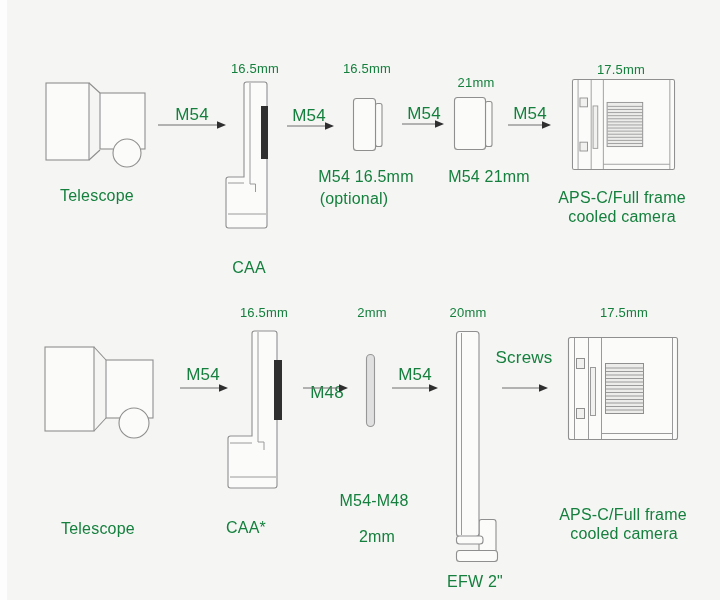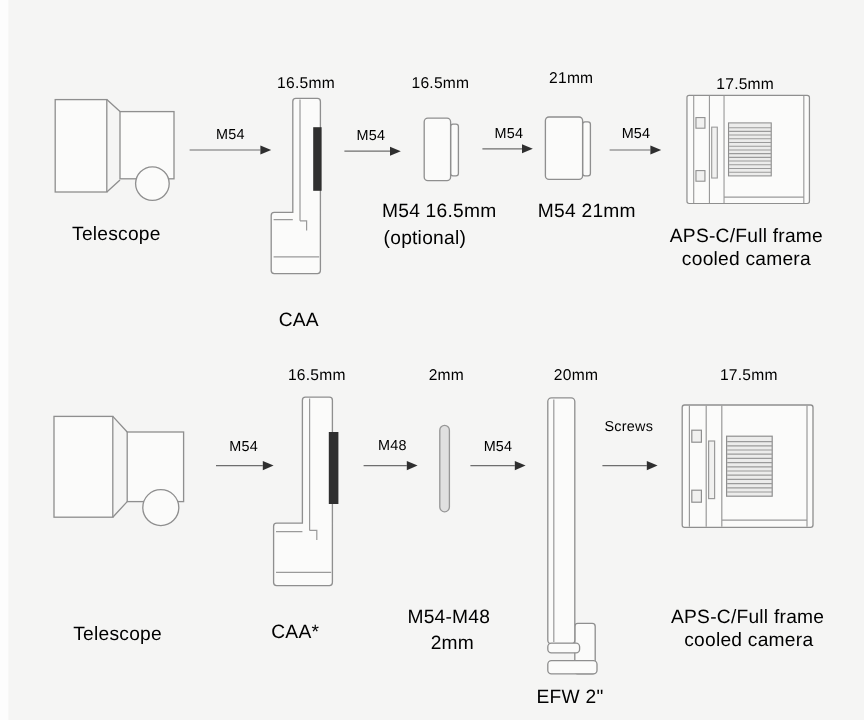--- a/index.html
+++ b/index.html
@@ -6,26 +6,26 @@
   body{
     font-family:"Liberation Sans","DejaVu Sans",sans-serif;
     background:#fff;
   }
   #stage{
     position:relative;width:720px;height:600px;overflow:hidden;
     background:#f5f5f4;color:#3a3a3a;
   }
   .abs{position:absolute;}
   .txt{
-    position:absolute;white-space:nowrap;color:#000000;
+    position:absolute;white-space:nowrap;color:#15803d;
     transform:translateX(-50%);text-align:right;
     -webkit-font-smoothing:antialiased;
   }
   .dim{font-size:13px;font-weight:500;letter-spacing:.2px;}
-  .arrow-lbl{font-size:12px;font-weight:500;letter-spacing:.2px;}
+  .arrow-lbl{font-size:17px;font-weight:500;letter-spacing:.2px;}
   .name{font-size:16px;font-weight:500;letter-spacing:.2px;}
   svg{display:block;overflow:visible;}
   .edge-strip{position:absolute;left:0;top:0;width:7px;height:600px;background:#fdfdfd;}
 </style>
 </head>
 <body>
 
 <div id="stage">
   <div class="edge-strip"></div>
 
@@ -64,21 +64,21 @@
   </svg>
   <div class="txt name" style="left:366px;top:168px">M54 16.5mm</div>
   <div class="txt name" style="left:354px;top:190px">(optional)</div>
 
   <div class="txt arrow-lbl" style="left:424px;top:104px">M54</div>
   <svg class="abs" style="left:402px;top:118px" width="42" height="12">
     <line x1="0" y1="6" x2="33" y2="6" stroke="#6e6e6e" stroke-width="1"></line>
     <path d="M33 2.2 L42 6 L33 9.8 Z" fill="#2f2f2f"></path>
   </svg>
 
-  <div class="txt dim" style="left:476px;top:57px">21mm</div>
+  <div class="txt dim" style="left:476px;top:75px">21mm</div>
   <svg class="abs" style="left:453px;top:96px" width="40" height="56" viewBox="0 0 40 56" fill="#fbfbfa" stroke="#8f8f8f" stroke-width="1.1">
     <rect x="32.5" y="5.5" width="6.5" height="45" rx="2"></rect>
     <rect x="1.5" y="1.5" width="31" height="52" rx="3"></rect>
   </svg>
   <div class="txt name" style="left:489px;top:168px">M54 21mm</div>
 
   <div class="txt arrow-lbl" style="left:530px;top:104px">M54</div>
   <svg class="abs" style="left:508px;top:119px" width="43" height="12">
     <line x1="0" y1="6" x2="34" y2="6" stroke="#6e6e6e" stroke-width="1"></line>
     <path d="M34 2.2 L43 6 L34 9.8 Z" fill="#2f2f2f"></path>
@@ -112,40 +112,40 @@
   </svg>
 
   <div class="txt dim" style="left:264px;top:305px">16.5mm</div>
   <svg class="abs" style="left:227px;top:329px" width="56" height="161" viewBox="0 0 56 161">
     <path d="M27.5 2H47.5Q50 2 50 4.5V156.5Q50 159 47.5 159H3.5Q1 159 1 156.5V109.5Q1 107 3.5 107H25V4.5Q25 2 27.5 2Z" fill="#fbfbfa" stroke="#8f8f8f" stroke-width="1.1"></path>
     <path d="M31 3V113M31 113H37V121M3 114H25M3 148H49" fill="none" stroke="#9a9a9a" stroke-width="1"></path>
     <rect x="47" y="31" width="8" height="60" fill="#2f2f2f"></rect>
   </svg>
   <div class="txt name" style="left:246px;top:519px">CAA*</div>
 
-  <div class="txt arrow-lbl" style="left:327px;top:364px">M48</div>
+  <div class="txt arrow-lbl" style="left:327px;top:383px">M48</div>
   <svg class="abs" style="left:303px;top:382px" width="45" height="12">
     <line x1="0" y1="6" x2="36" y2="6" stroke="#6e6e6e" stroke-width="1"></line>
     <path d="M36 2.2 L45 6 L36 9.8 Z" fill="#2f2f2f"></path>
   </svg>
 
   <div class="txt dim" style="left:372px;top:305px">2mm</div>
   <svg class="abs" style="left:365px;top:353px" width="11" height="75" viewBox="0 0 11 75">
     <rect x="1.5" y="1.5" width="8" height="72" rx="4" fill="#e0e0e0" stroke="#979797" stroke-width="1.1"></rect>
   </svg>
-  <div class="txt name" style="left:374px;top:506px">M54-M48</div>
+  <div class="txt name" style="left:374px;top:492px">M54-M48</div>
   <div class="txt name" style="left:377px;top:528px">2mm</div>
 
   <div class="txt arrow-lbl" style="left:415px;top:365px">M54</div>
   <svg class="abs" style="left:392px;top:382px" width="46" height="12">
     <line x1="0" y1="6" x2="37" y2="6" stroke="#6e6e6e" stroke-width="1"></line>
     <path d="M37 2.2 L46 6 L37 9.8 Z" fill="#2f2f2f"></path>
   </svg>
 
-  <div class="txt dim" style="left:480px;top:305px">20mm</div>
+  <div class="txt dim" style="left:468px;top:305px">20mm</div>
   <svg class="abs" style="left:455px;top:330px" width="44" height="232" viewBox="0 0 44 232" fill="#fbfbfa" stroke="#8f8f8f" stroke-width="1.1">
     <rect x="24" y="189.5" width="17" height="42" rx="2.5"></rect>
     <rect x="1.5" y="1.5" width="22.5" height="205" rx="3"></rect>
     <path d="M6.5 3V205" fill="none" stroke="#9a9a9a" stroke-width="1"></path>
     <rect x="1.5" y="206" width="26.5" height="8" rx="3"></rect>
     <rect x="1.5" y="220.5" width="41" height="11" rx="3"></rect>
   </svg>
   <div class="txt name" style="left:475px;top:573px">EFW 2"</div>
 
   <div class="txt arrow-lbl" style="left:524px;top:348px">Screws</div>

